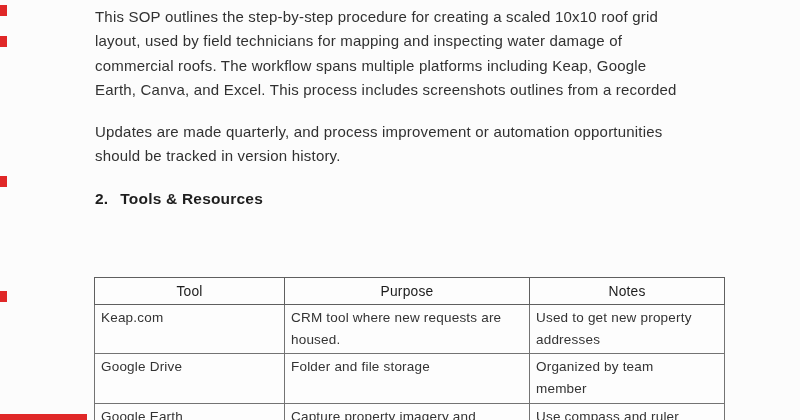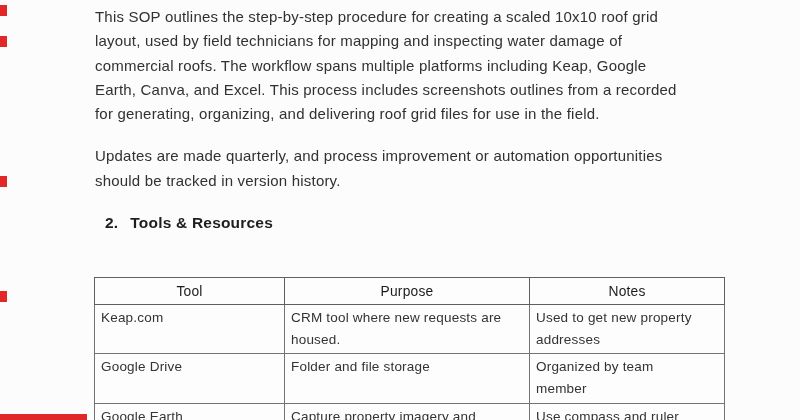--- a/index.html
+++ b/index.html
@@ -16,21 +16,21 @@
   .content { position: absolute; left: 95px; top: 5px; }
   .para { margin: 0 0 18px 0; }
   .line {
     white-space: nowrap;
     font-size: 15px; line-height: 24.3px; letter-spacing: 0.2px;
     color: #313131;
   }
   .heading {
     margin-top: 18px;
     font-weight: bold; font-size: 15.5px; line-height: 24px;
-    letter-spacing: 0.2px; color: #1e1e1e; white-space: nowrap; margin-left: 10px;
+    letter-spacing: 0.2px; color: #1e1e1e; white-space: nowrap;
   }
   .heading .hnum { margin-right: 12px; }
   
   table.tools-table {
     position: absolute; left: 94px; top: 277px;
     width: 630px; border-collapse: collapse; table-layout: fixed;
     background: #fdfdfd;
   }
   .tools-table col.c1 { width: 190px; }
   .tools-table col.c2 { width: 245px; }
@@ -74,21 +74,20 @@
   <div class="edge-marker m3" style="background: rgb(224, 40, 40);"></div>
   <div class="edge-marker m4" style="background: rgb(224, 40, 40);"></div>
   <div class="progress-bar" style="background: rgb(224, 40, 40);"></div>
 
   <div class="content">
     <div class="para" id="para0">
         <div class="line">This SOP outlines the step-by-step procedure for creating a scaled 10x10 roof grid</div>
         <div class="line">layout, used by field technicians for mapping and inspecting water damage of</div>
         <div class="line">commercial roofs. The workflow spans multiple platforms including Keap, Google</div>
         <div class="line">Earth, Canva, and Excel. This process includes screenshots outlines from a recorded</div>
-        <div class="line">for generating, organizing, and delivering roof grid files for use in the field.</div>
       </div>
     <div class="para" id="para1">
         <div class="line">Updates are made quarterly, and process improvement or automation opportunities</div>
         <div class="line">should be tracked in version history.</div>
       </div>
     <div class="heading">
       <span class="hnum">2.</span><span class="htext">Tools &amp; Resources</span>
     </div>
   </div>
 

